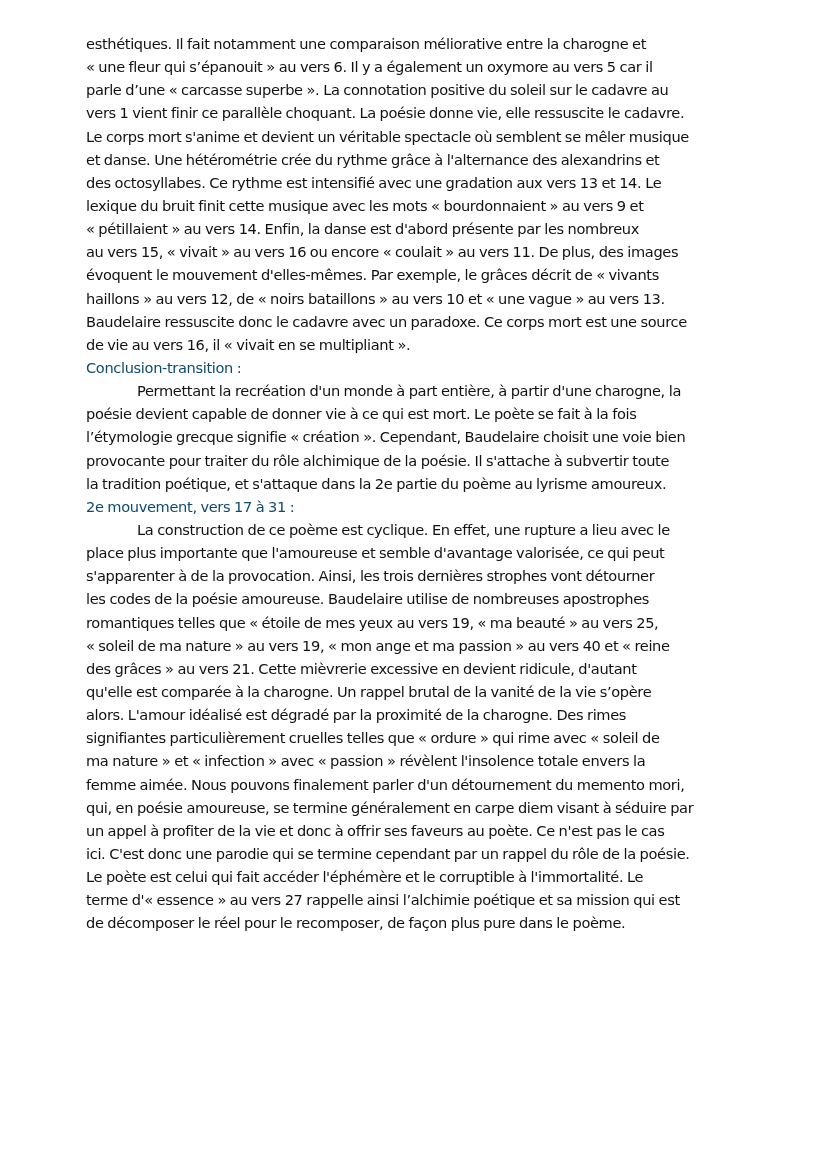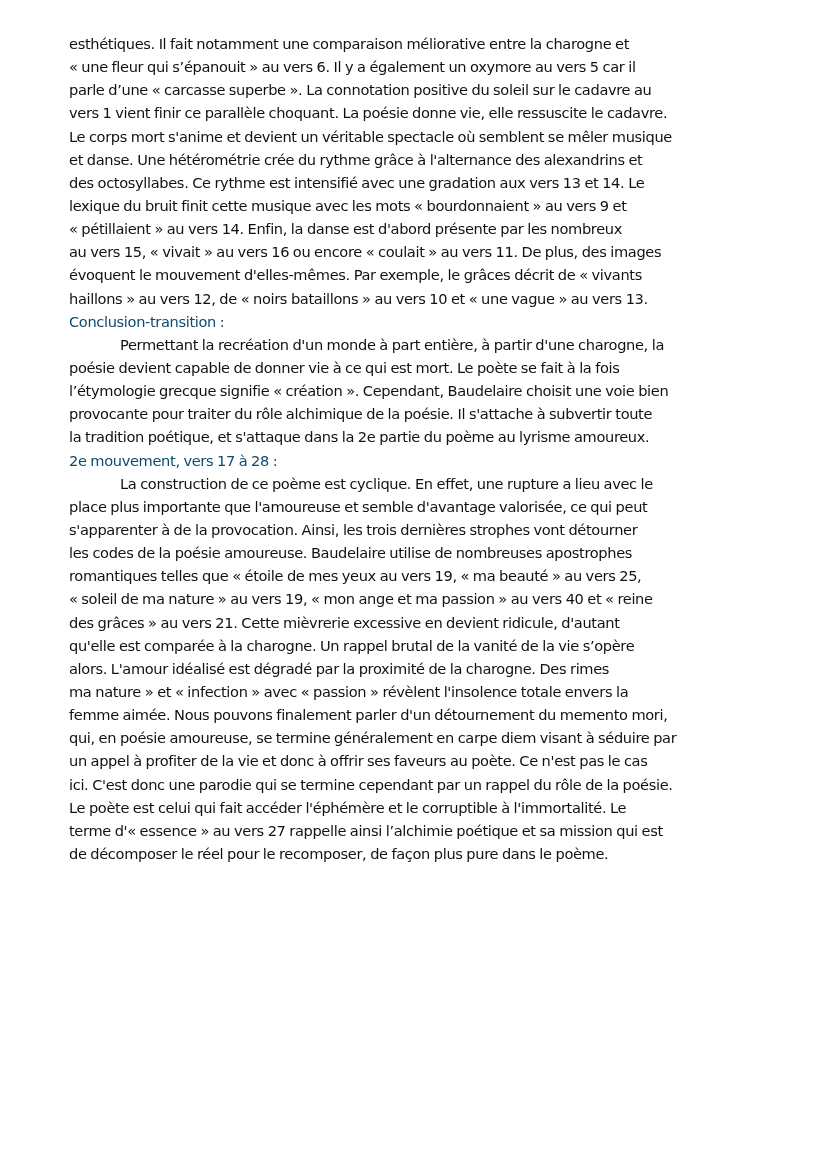--- a/index.html
+++ b/index.html
@@ -1,18 +1,18 @@
 <!DOCTYPE html>
 <html><head>
 <meta charset="utf-8">
 <style>
   html, body { margin: 0; padding: 0; background: #ffffff; }
   body { width: 828px; height: 1171px; overflow: hidden; position: relative; }
   .page {
-    position: absolute; left: 69px; top: 32px; width: 700px;
+    position: absolute; left: 86px; top: 32px; width: 700px;
     font-family: "DejaVu Sans", sans-serif;
     font-size: 14.6px;
     line-height: 23.15px;
     color: #111111;
     letter-spacing: -0.35px;
     word-spacing: -0.5px;
   }
   .line { white-space: nowrap; display: block; height: 23.15px; }
   .indent { padding-left: 51px; }
   .heading { color: #0c4a6e; }
@@ -27,40 +27,43 @@
       <span class="line">parle d’une « carcasse superbe ». La connotation positive du soleil sur le cadavre au</span>
       <span class="line">vers 1 vient finir ce parallèle choquant. La poésie donne vie, elle ressuscite le cadavre.</span>
       <span class="line">Le corps mort s'anime et devient un véritable spectacle où semblent se mêler musique</span>
       <span class="line">et danse. Une hétérométrie crée du rythme grâce à l'alternance des alexandrins et</span>
       <span class="line">des octosyllabes. Ce rythme est intensifié avec une gradation aux vers 13 et 14. Le</span>
       <span class="line">lexique du bruit finit cette musique avec les mots « bourdonnaient » au vers 9 et</span>
       <span class="line">« pétillaient » au vers 14. Enfin, la danse est d'abord présente par les nombreux</span>
       <span class="line">au vers 15, « vivait » au vers 16 ou encore « coulait » au vers 11. De plus, des images</span>
       <span class="line">évoquent le mouvement d'elles-mêmes. Par exemple, le grâces décrit de « vivants</span>
       <span class="line">haillons » au vers 12, de « noirs bataillons » au vers 10 et « une vague » au vers 13.</span>
+      <span class="line">Baudelaire ressuscite donc le cadavre avec un paradoxe. Ce corps mort est une source</span>
+      <span class="line">de vie au vers 16, il « vivait en se multipliant ».</span>
     </div>
   <div class="line heading">Conclusion-transition :</div>
   <div id="b2">
       <span class="line indent">Permettant la recréation d'un monde à part entière, à partir d'une charogne, la</span>
       <span class="line">poésie devient capable de donner vie à ce qui est mort. Le poète se fait à la fois</span>
       <span class="line">l’étymologie grecque signifie « création ». Cependant, Baudelaire choisit une voie bien</span>
       <span class="line">provocante pour traiter du rôle alchimique de la poésie. Il s'attache à subvertir toute</span>
       <span class="line">la tradition poétique, et s'attaque dans la 2e partie du poème au lyrisme amoureux.</span>
     </div>
-  <div class="line heading">2e mouvement, vers 17 à 28 :</div>
+  <div class="line heading">2e mouvement, vers 17 à 31 :</div>
   <div id="b3">
       <span class="line indent">La construction de ce poème est cyclique. En effet, une rupture a lieu avec le</span>
       <span class="line">place plus importante que l'amoureuse et semble d'avantage valorisée, ce qui peut</span>
       <span class="line">s'apparenter à de la provocation. Ainsi, les trois dernières strophes vont détourner</span>
       <span class="line">les codes de la poésie amoureuse. Baudelaire utilise de nombreuses apostrophes</span>
       <span class="line">romantiques telles que « étoile de mes yeux au vers 19, « ma beauté » au vers 25,</span>
       <span class="line">« soleil de ma nature » au vers 19, « mon ange et ma passion » au vers 40 et « reine</span>
       <span class="line">des grâces » au vers 21. Cette mièvrerie excessive en devient ridicule, d'autant</span>
       <span class="line">qu'elle est comparée à la charogne. Un rappel brutal de la vanité de la vie s’opère</span>
       <span class="line">alors. L'amour idéalisé est dégradé par la proximité de la charogne. Des rimes</span>
+      <span class="line">signifiantes particulièrement cruelles telles que « ordure » qui rime avec « soleil de</span>
       <span class="line">ma nature » et « infection » avec « passion » révèlent l'insolence totale envers la</span>
       <span class="line">femme aimée. Nous pouvons finalement parler d'un détournement du memento mori,</span>
       <span class="line">qui, en poésie amoureuse, se termine généralement en carpe diem visant à séduire par</span>
       <span class="line">un appel à profiter de la vie et donc à offrir ses faveurs au poète. Ce n'est pas le cas</span>
       <span class="line">ici. C'est donc une parodie qui se termine cependant par un rappel du rôle de la poésie.</span>
       <span class="line">Le poète est celui qui fait accéder l'éphémère et le corruptible à l'immortalité. Le</span>
       <span class="line">terme d'« essence » au vers 27 rappelle ainsi l’alchimie poétique et sa mission qui est</span>
       <span class="line">de décomposer le réel pour le recomposer, de façon plus pure dans le poème.</span>
     </div>
 </div>

